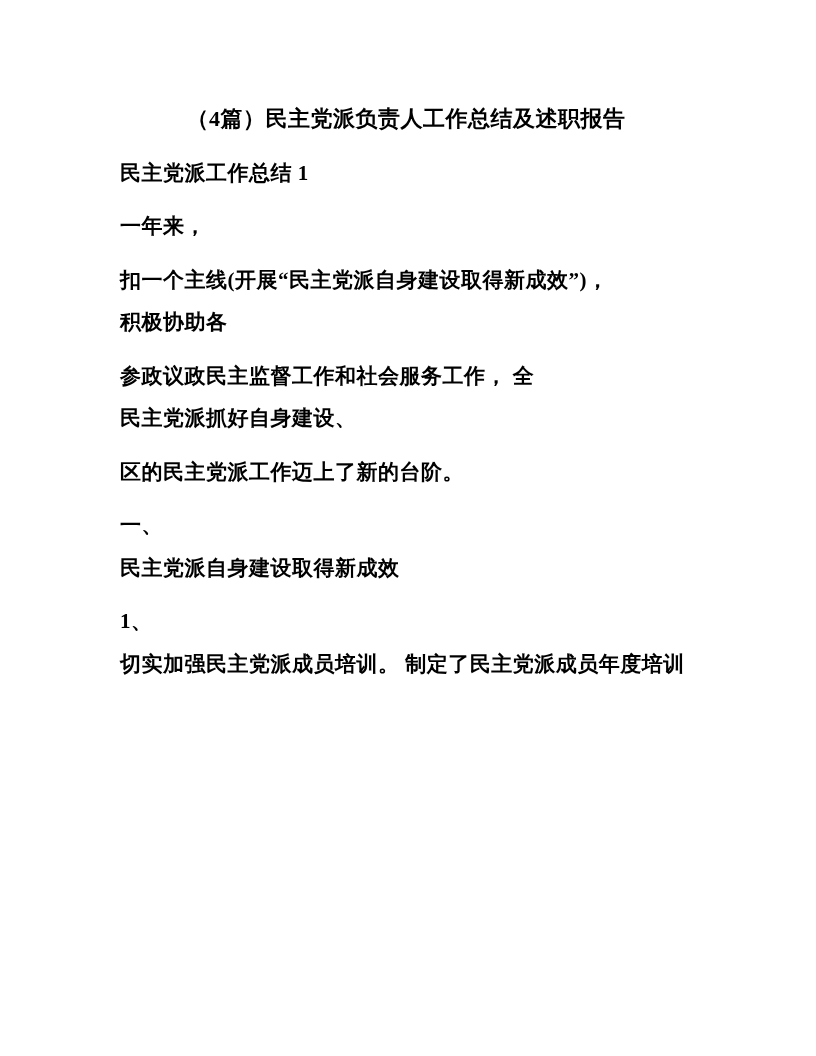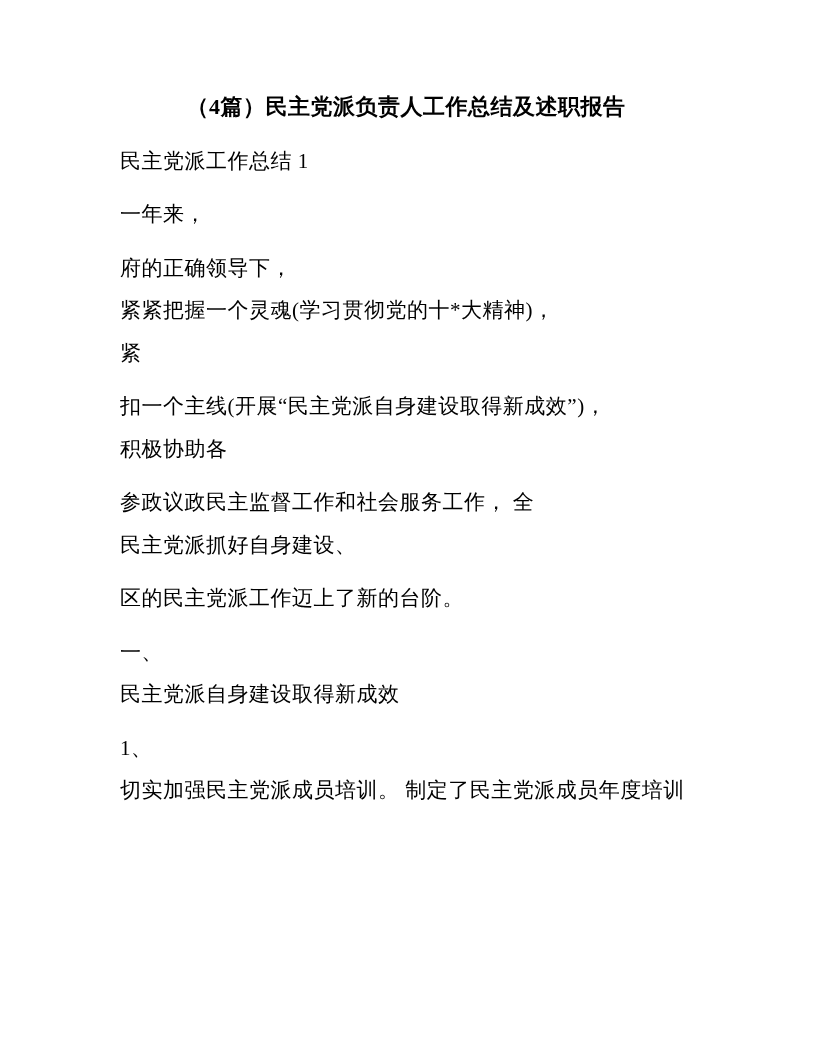--- a/index.html
+++ b/index.html
@@ -18,50 +18,46 @@
     font-family: "Liberation Serif", "DejaVu Serif", serif;
     color: #000000;
     overflow: hidden;
   }
   .doc-title {
     font-size: 22px;
     font-weight: bold;
     text-align: center;
     line-height: 42.5px;
     letter-spacing: 0.5px;
-    margin: 0 0 11px 0;
+    margin: 12px 0 11px 0;
     padding: 0;
   }
   .para {
     margin: 11px 0;
     padding: 0;
+    font-weight: bold;
   }
   .line {
     font-size: 21px;
     line-height: 42.5px;
     letter-spacing: 0.5px;
     white-space: pre-wrap;
   }
 </style>
 </head>
 <body>
 
 <div class="page">
   <h1 class="doc-title">（4篇）民主党派负责人工作总结及述职报告</h1>
   <div id="doc-body">
       <div class="para">
         <div class="line">民主党派工作总结 1</div>
       </div>
       <div class="para">
         <div class="line">一年来，</div>
-      </div>
-      <div class="para">
-        <div class="line">府的正确领导下，</div>
-        <div class="line">紧紧把握一个灵魂(学习贯彻党的十*大精神)，</div>
-        <div class="line">紧</div>
       </div>
       <div class="para">
         <div class="line">扣一个主线(开展“民主党派自身建设取得新成效”)，</div>
         <div class="line">积极协助各</div>
       </div>
       <div class="para">
         <div class="line">参政议政民主监督工作和社会服务工作， 全</div>
         <div class="line">民主党派抓好自身建设、</div>
       </div>
       <div class="para">

